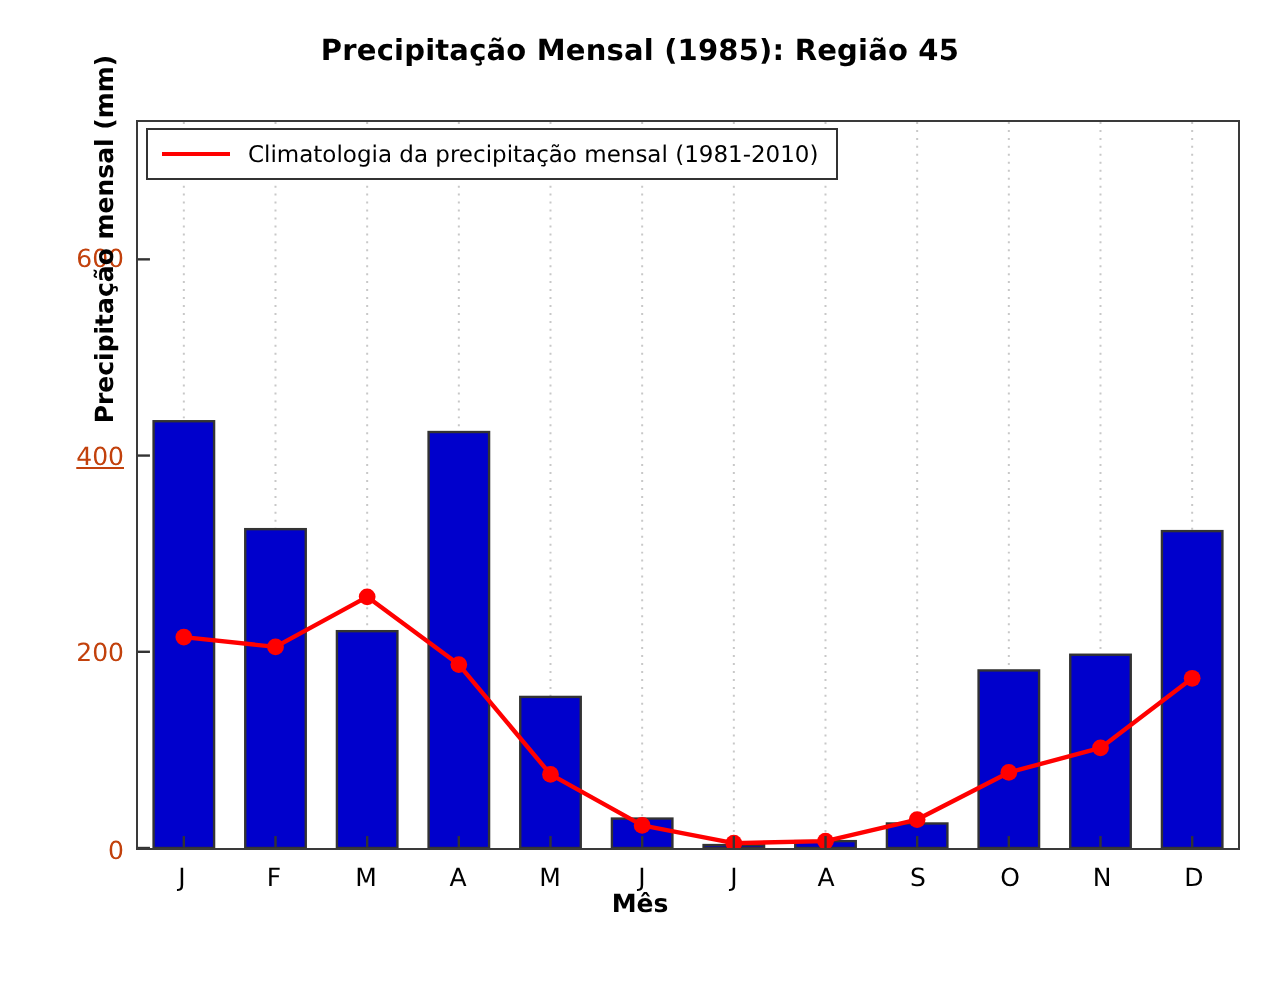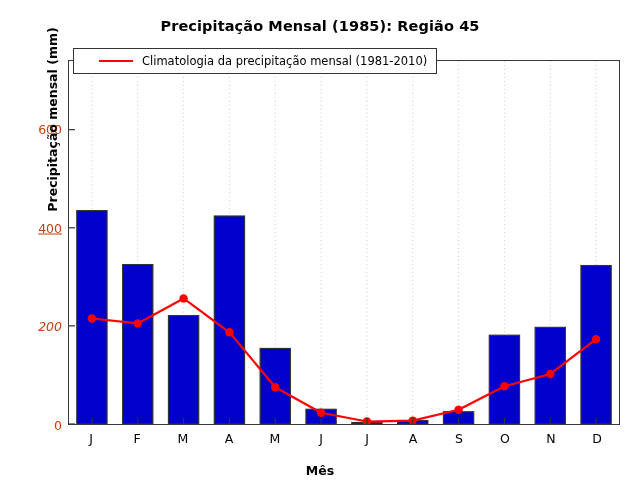--- a/index.html
+++ b/index.html
@@ -60,21 +60,21 @@
     transform: rotate(-90deg);
     transform-origin: center center;
     font-size: 12.5px;
     font-weight: bold;
     color: #000;
     white-space: nowrap;
   }
   .xlabel {
     position: absolute;
     left: 0;
-    top: 463px;
+    top: 444px;
     width: 640px;
     text-align: center;
     font-size: 12.5px;
     font-weight: bold;
     color: #000;
   }
   .ytick-label {
     position: absolute;
     right: 0;
     width: 56px;
@@ -101,24 +101,24 @@
   }
   #xtick-labels {
     position: absolute;
     left: 0; top: 0;
     width: 640px; height: 500px;
   }
   
   #legend {
     position: absolute;
     left: 73px;
-    top: 48px;
+    top: 64px;
     background: #ffffff;
     border: 1px solid #333333;
-    padding: 5px 9px 5px 25px;
+    padding: 5px 9px 5px 7px;
     display: flex;
     align-items: center;
     gap: 9px;
     z-index: 5;
   }
   #legend .legend-line {
     width: 34px;
     height: 0;
     border-top: 2.2px solid #ff0000;
     display: block;
@@ -208,21 +208,21 @@
           <line x1="391" y1="365" x2="391" y2="359" stroke="#333" stroke-width="1.2"></line>
           <line x1="437" y1="365" x2="437" y2="359" stroke="#333" stroke-width="1.2"></line>
           <line x1="483" y1="365" x2="483" y2="359" stroke="#333" stroke-width="1.2"></line>
           <line x1="529" y1="365" x2="529" y2="359" stroke="#333" stroke-width="1.2"></line>
         </g>
     </svg>
   </div>
 
   <div id="ytick-labels">
       <div class="ytick-label" style="top: 425px;">0</div>
-      <div class="ytick-label" style="top: 326.351px; font-style: italic;">200</div>
+      <div class="ytick-label" style="top: 326.351px;">200</div>
       <div class="ytick-label" style="top: 227.703px; text-decoration: underline;">400</div>
       <div class="ytick-label" style="top: 129.054px;">600</div>
     </div>
   <div id="xtick-labels">
       <div class="xtick-label" style="left: 91px;">J</div>
       <div class="xtick-label" style="left: 137px;">F</div>
       <div class="xtick-label" style="left: 183px;">M</div>
       <div class="xtick-label" style="left: 229px;">A</div>
       <div class="xtick-label" style="left: 275px;">M</div>
       <div class="xtick-label" style="left: 321px;">J</div>

